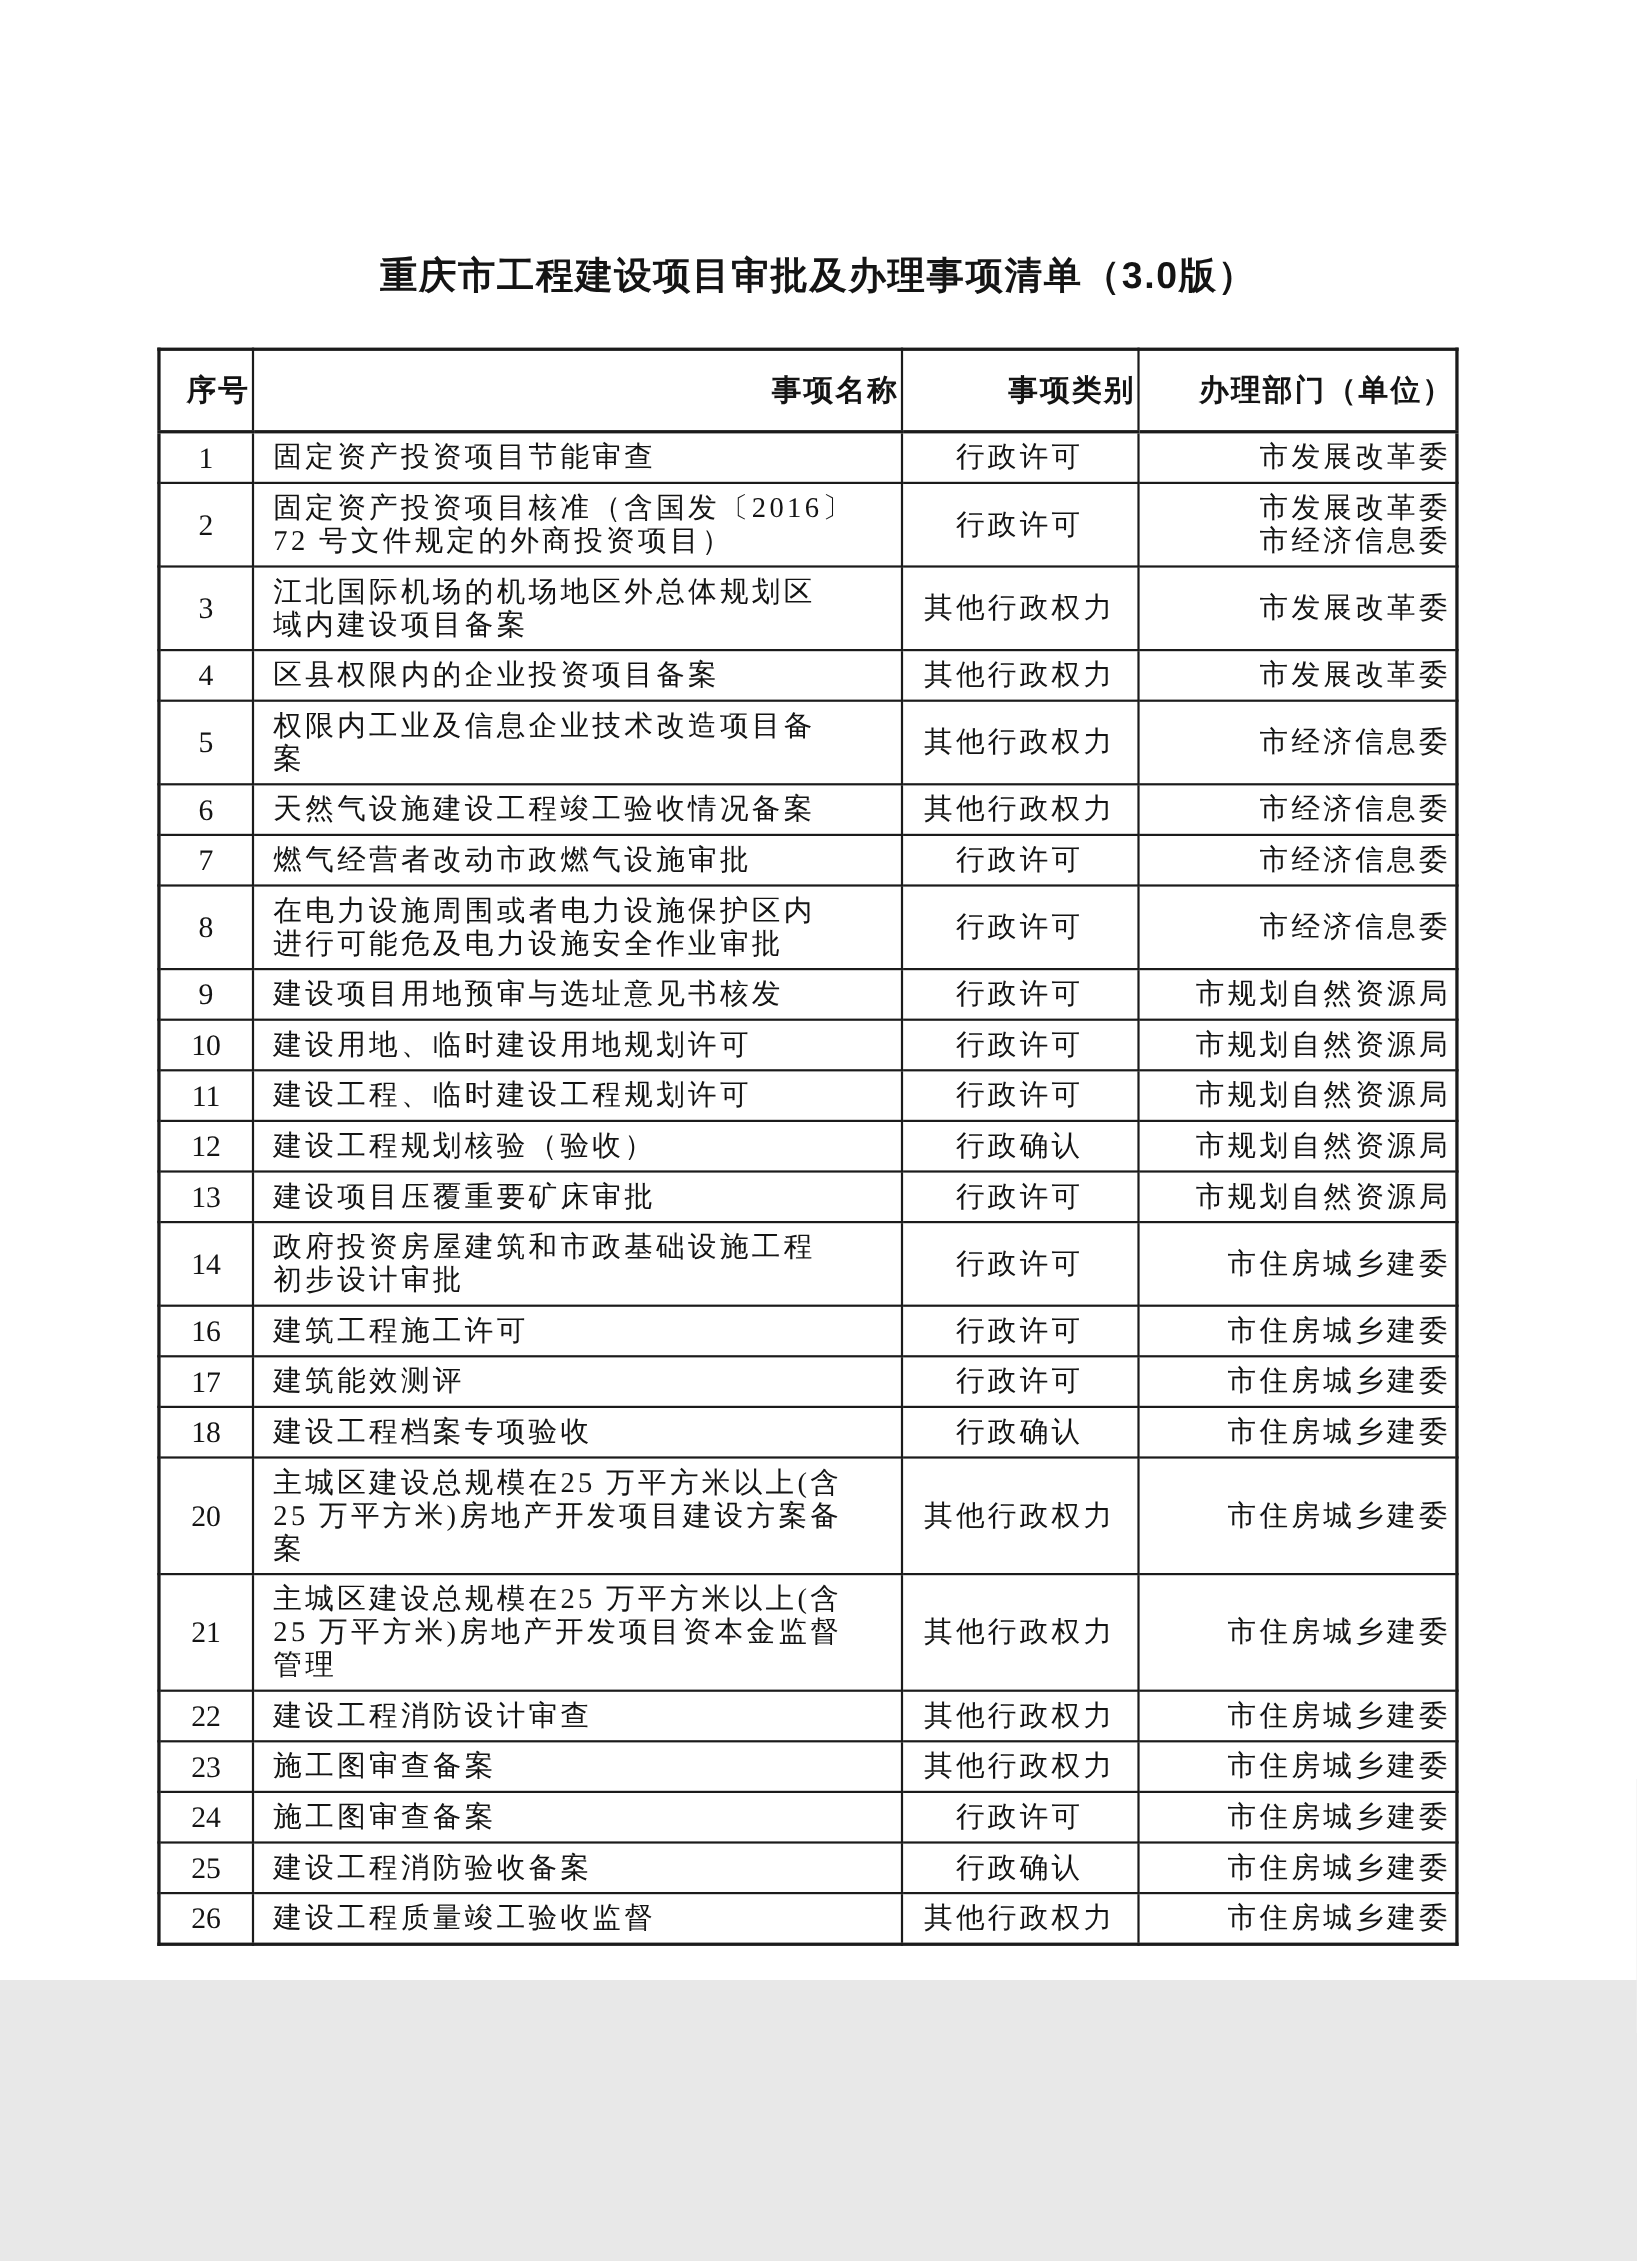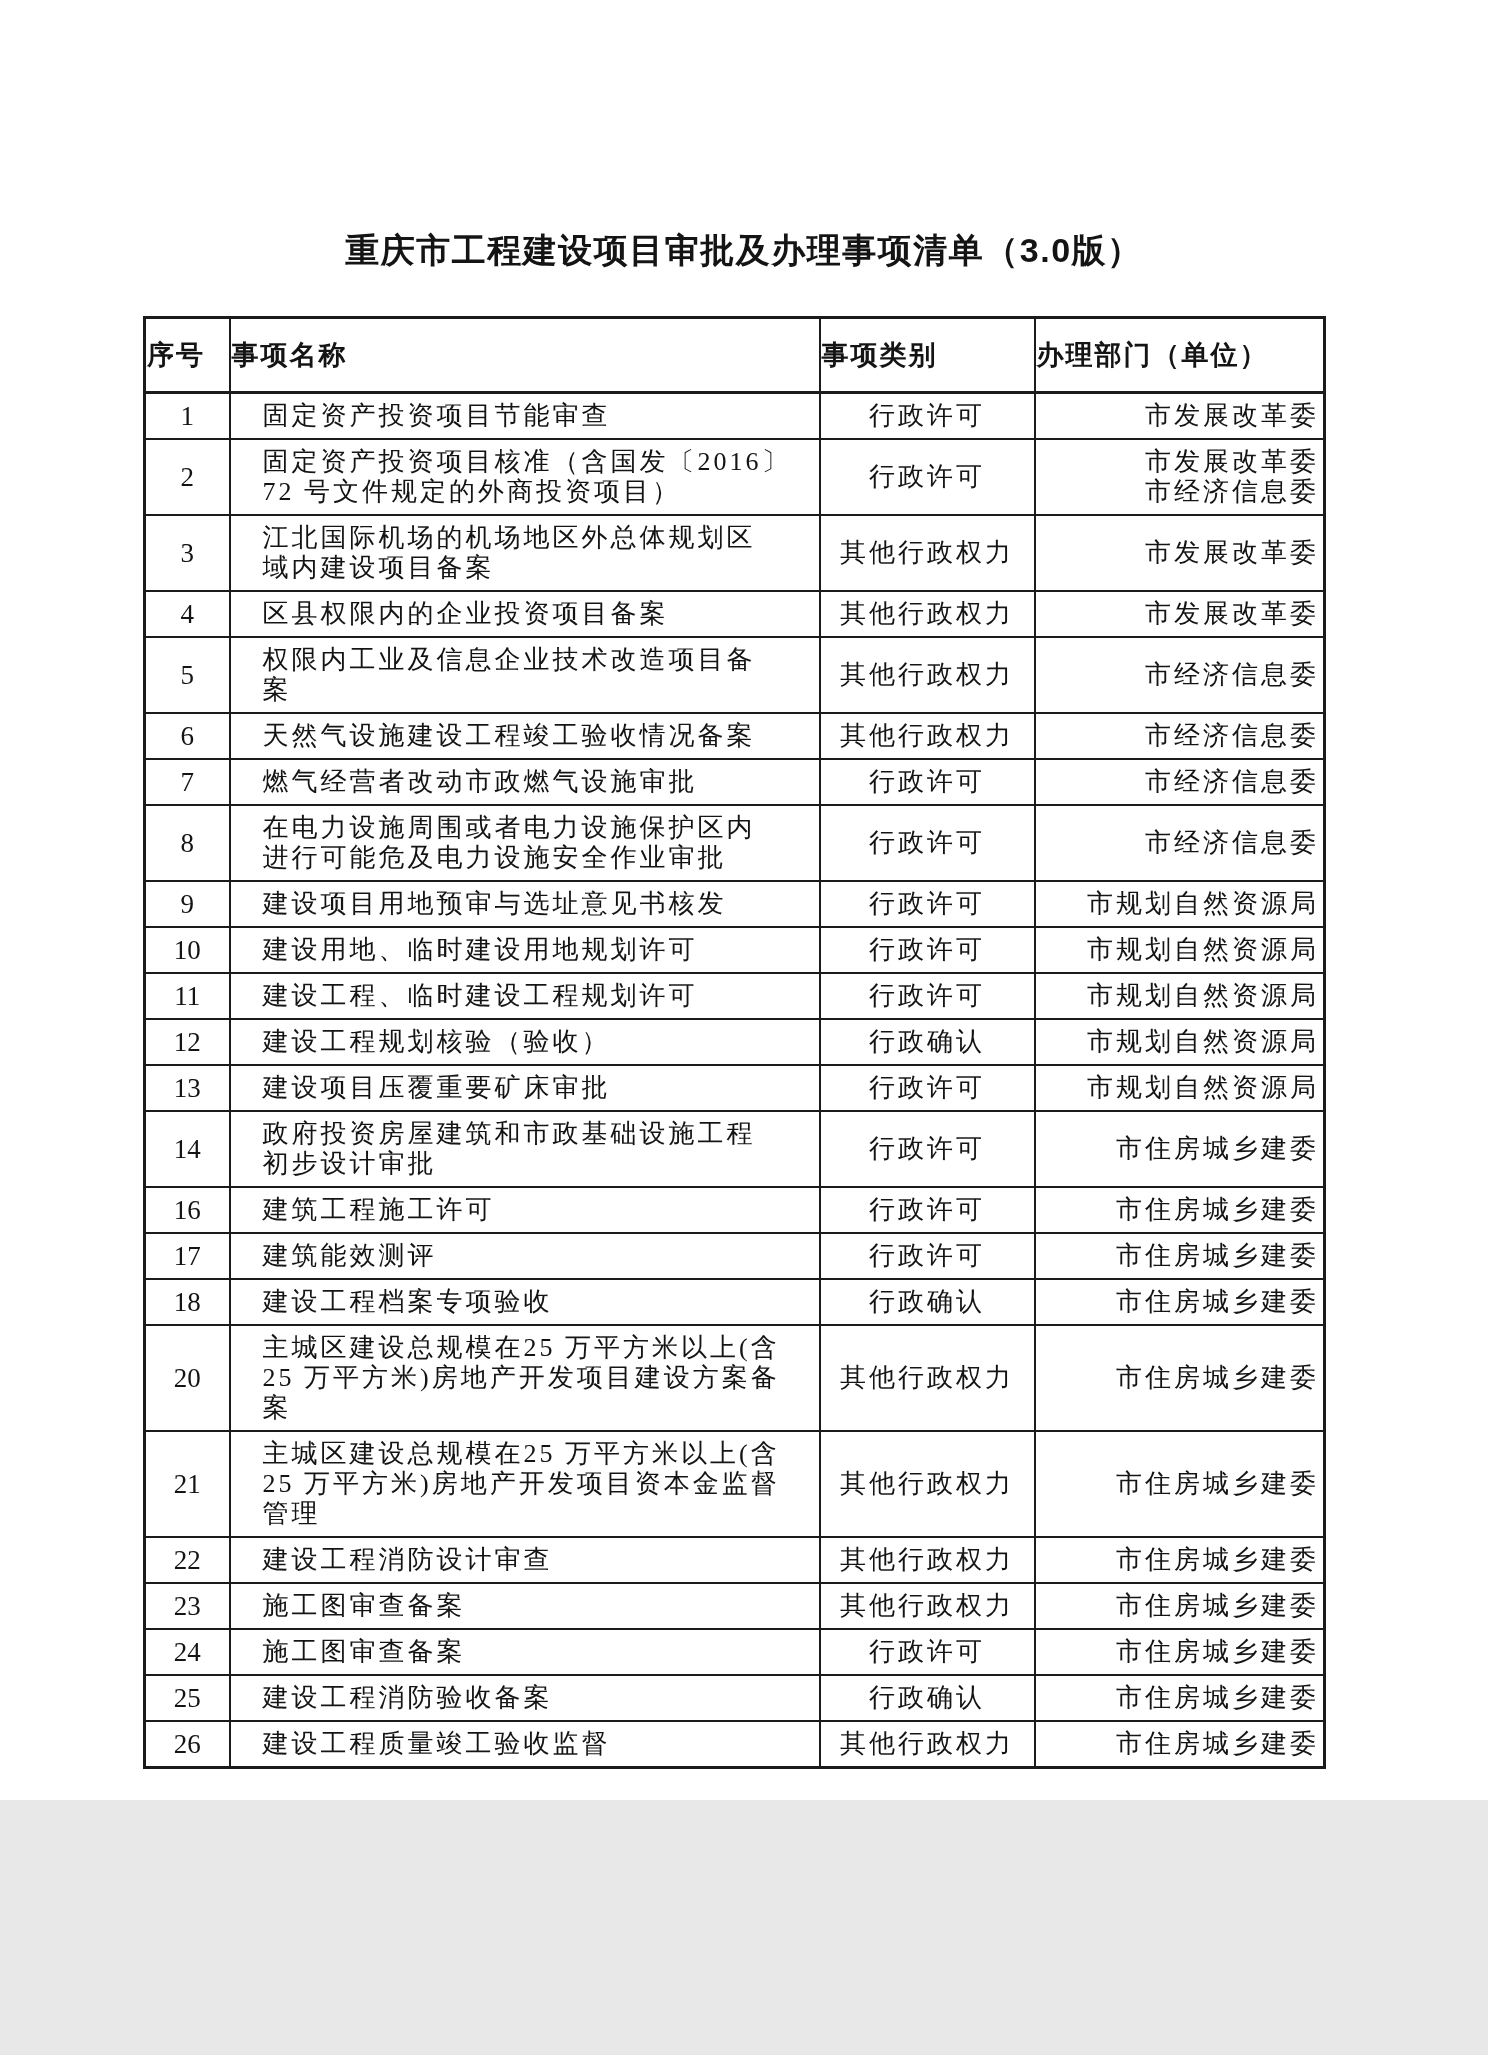--- a/index.html
+++ b/index.html
@@ -41,36 +41,36 @@
   .doc-table th, .doc-table td {
     border: 2px solid #1b1b1b;
     vertical-align: middle;
   }
   .doc-table th {
     height: 70px;
     font-family: "Liberation Sans", sans-serif;
     font-weight: 700;
     font-size: 27px;
     letter-spacing: 2px;
-    text-align: left;
+    text-align: right;
     border-bottom: 3px solid #1b1b1b;
   }
   .doc-table td {
     font-size: 26px;
     padding: 7px 4px;
     line-height: 30px;
   }
   td.col-no {
     text-align: center;
     font-size: 27px;
     letter-spacing: 0;
   }
   td.col-name {
     text-align: left;
-    padding-left: 32px;
+    padding-left: 18px;
     padding-right: 14px;
     letter-spacing: 3px;
     white-space: pre-wrap;
   }
   td.col-category {
     text-align: center;
     letter-spacing: 3px;
   }
   td.col-department {
     text-align: right;

